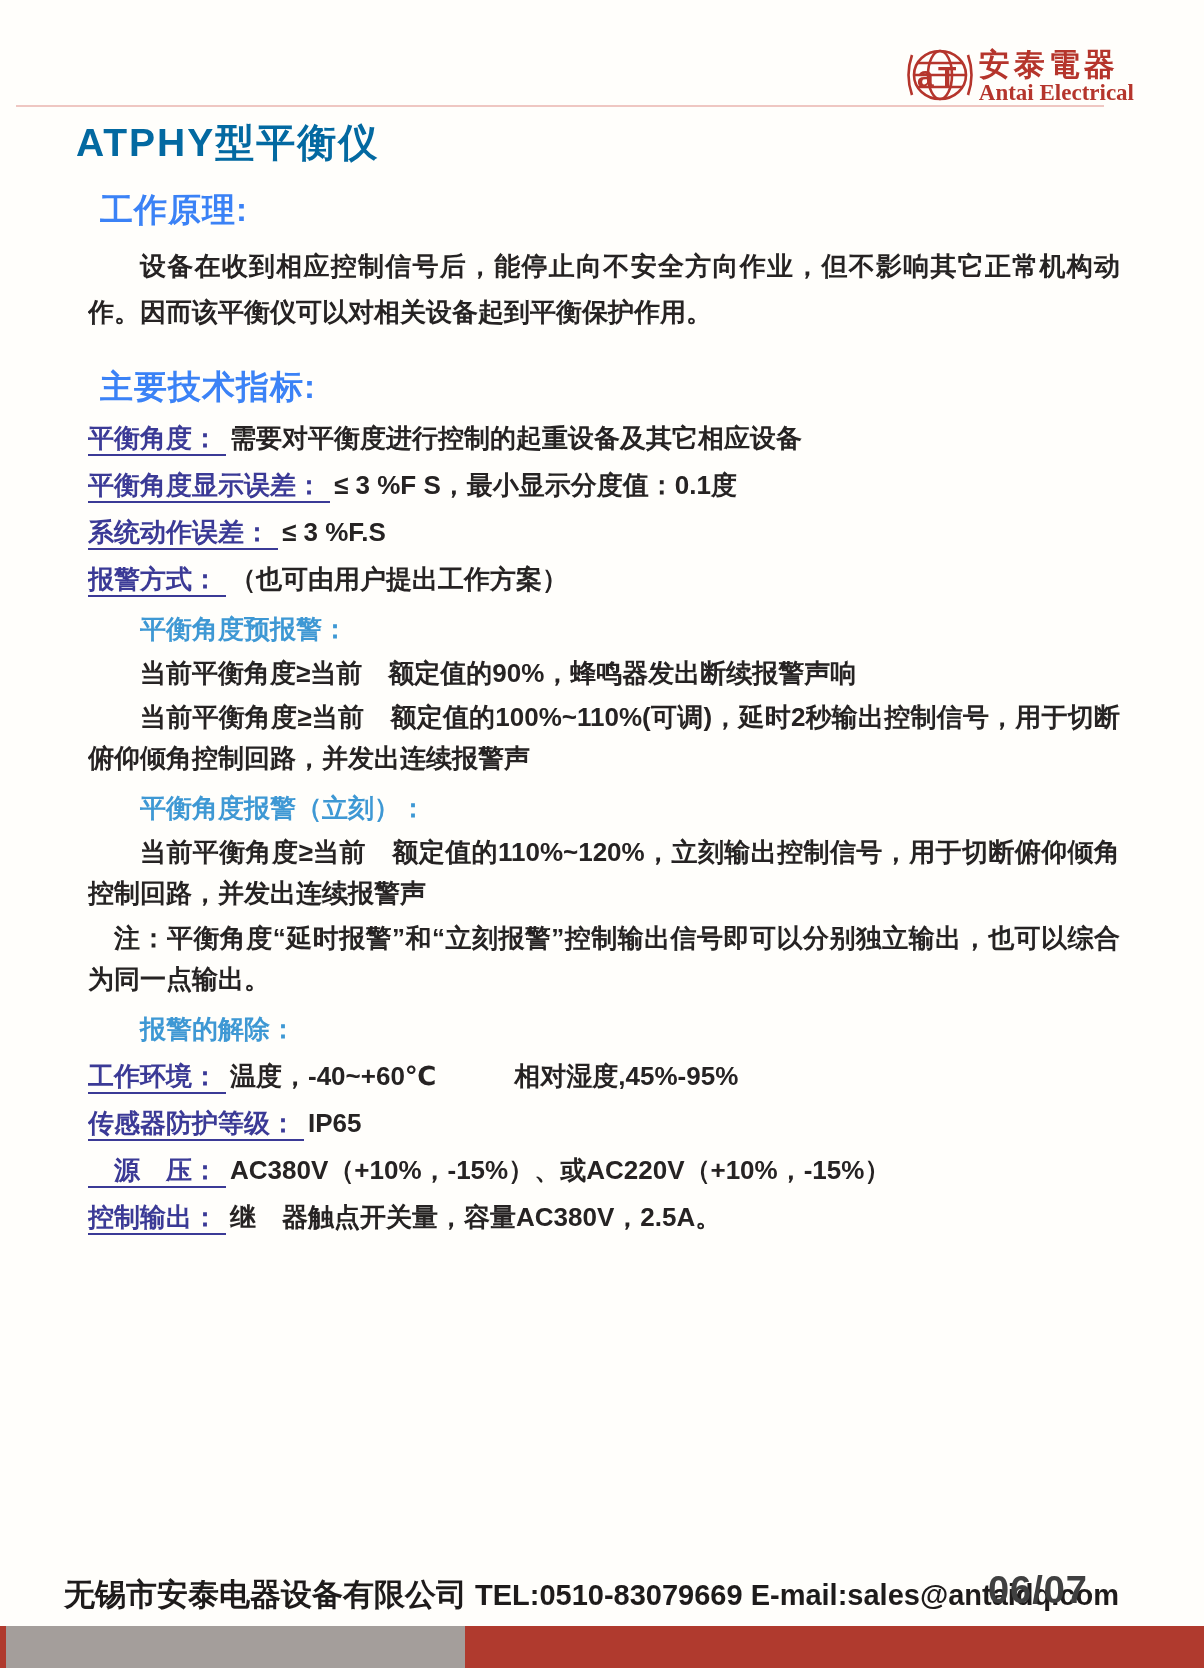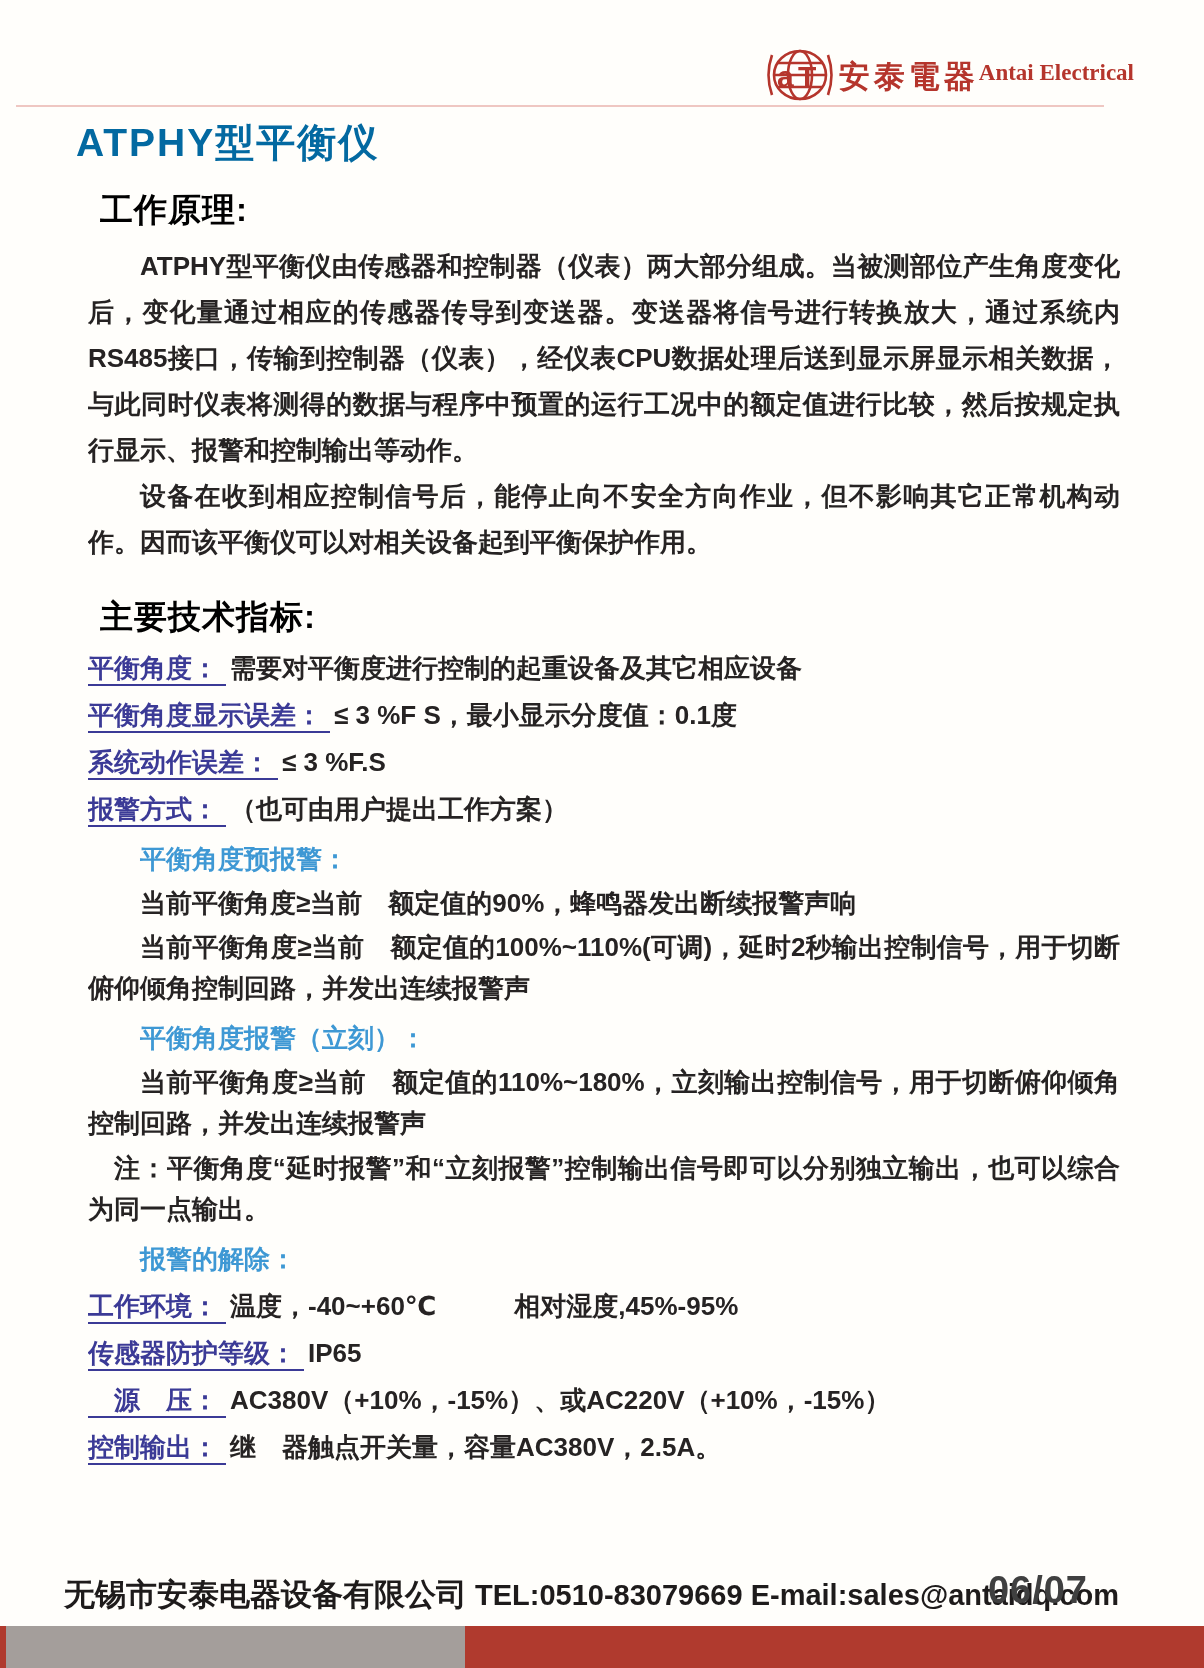--- a/index.html
+++ b/index.html
@@ -4,26 +4,26 @@
 <style>
   html,body{margin:0;padding:0;}
   body{
     width:1204px;height:1668px;position:relative;overflow:hidden;
     background:#fffefb;color:#262323;
     font-family:"Liberation Sans","DejaVu Sans",sans-serif;
   }
   .header-line{position:absolute;top:105px;left:16px;width:1088px;height:2px;background:#efc7c2;}
   .logo{position:absolute;top:48px;right:70px;display:flex;align-items:center;gap:4px;}
   .logo-mark{flex:0 0 auto;}
-  .logo-text{display:flex;flex-direction:row;line-height:1.05;}
+  .logo-text{display:flex;flex-direction:column;line-height:1.05;}
   .logo-zh{color:#b5352c;font-size:31px;font-weight:bold;letter-spacing:4px;font-family:"Liberation Serif","DejaVu Serif",serif;}
   .logo-en{color:#b5352c;font-size:23px;font-weight:bold;font-family:Liberation Serif, serif;}
   .doc-title{position:absolute;top:116px;left:76px;font-size:39px;font-weight:bold;color:#0369a1;letter-spacing:2px;}
   .content{position:absolute;top:188px;left:88px;width:1032px;height:1392px;overflow:hidden;}
-  .sec-heading{color:#000000;font-size:33px;font-weight:bold;letter-spacing:1px;margin:0 0 10px 12px;}
+  .sec-heading{color:#3b82f6;font-size:33px;font-weight:bold;letter-spacing:1px;margin:0 0 10px 12px;}
   .sec-heading.second{margin-top:30px;margin-bottom:8px;margin-left:12px;}
   .para{font-size:26px;line-height:46px;font-weight:600;text-align:justify;text-indent:2em;margin:0;}
   .spec-line,.spec-body,.spec-note,.spec-cont,.spec-sub{
     font-size:26px;line-height:41px;font-weight:600;text-align:justify;margin:0;
   }
   .spec-line{margin-top:6px;}
   .spec-label{color:#3b3a96;border-bottom:2px solid #3b3a96;padding-right:8px;padding-bottom:1px;margin-right:4px;}
   .spec-sub{color:#3e98d4;padding-left:52px;margin-top:9px;margin-bottom:3px;}
   .spec-body{text-indent:2em;margin-top:3px;}
   .spec-note{text-indent:1em;margin-top:4px;}
@@ -63,21 +63,20 @@
   <span class="logo-text">
     <span class="logo-zh">安泰電器</span>
     <span class="logo-en">Antai Electrical</span>
   </span>
 </div>
 
 <div class="doc-title">ATPHY型平衡仪</div>
 
 <div class="content">
   <div class="sec-heading">工作原理:</div>
-  <p class="para">ATPHY型平衡仪由传感器和控制器（仪表）两大部分组成。当被测部位产生角度变化后，变化量通过相应的传感器传导到变送器。变送器将信号进行转换放大，通过系统内RS485接口，传输到控制器（仪表），经仪表CPU数据处理后送到显示屏显示相关数据，与此同时仪表将测得的数据与程序中预置的运行工况中的额定值进行比较，然后按规定执行显示、报警和控制输出等动作。</p>
   <p class="para">设备在收到相应控制信号后，能停止向不安全方向作业，但不影响其它正常机构动作。因而该平衡仪可以对相关设备起到平衡保护作用。</p>
 
   <div class="sec-heading second">主要技术指标:</div>
 
   <div class="spec-line">
     <span class="spec-label">平衡角度：</span><span class="spec-text">需要对平衡度进行控制的起重设备及其它相应设备</span>
   </div>
   <div class="spec-line">
     <span class="spec-label">平衡角度显示误差：</span><span class="spec-text">≤ 3  %F  S，最小显示分度值：0.1度</span>
   </div>
@@ -87,21 +86,21 @@
   <div class="spec-line">
     <span class="spec-label">报警方式：</span><span class="spec-text">（也可由用户提出工作方案）</span>
   </div>
 
   <div class="spec-sub">平衡角度预报警：</div>
   <div class="spec-body">当前平衡角度≥当前　额定值的90%，蜂鸣器发出断续报警声响</div>
 
   <div class="spec-body">当前平衡角度≥当前　额定值的100%~110%(可调)，延时2秒输出控制信号，用于切断俯仰倾角控制回路，并发出连续报警声</div>
 
   <div class="spec-sub">平衡角度报警（立刻）：</div>
-  <div class="spec-body">当前平衡角度≥当前　额定值的110%~180%，立刻输出控制信号，用于切断俯仰倾角控制回路，并发出连续报警声</div>
+  <div class="spec-body">当前平衡角度≥当前　额定值的110%~120%，立刻输出控制信号，用于切断俯仰倾角控制回路，并发出连续报警声</div>
 
   <div class="spec-note">注：平衡角度“延时报警”和“立刻报警”控制输出信号即可以分别独立输出，也可以综合为同一点输出。</div>
 
   <div class="spec-sub">报警的解除：</div>
 
   <div class="spec-line">
     <span class="spec-label">工作环境：</span><span class="spec-text">温度，-40~+60℃　　　相对湿度,45%-95%</span>
   </div>
   <div class="spec-line">
     <span class="spec-label">传感器防护等级：</span><span class="spec-text">IP65</span>

